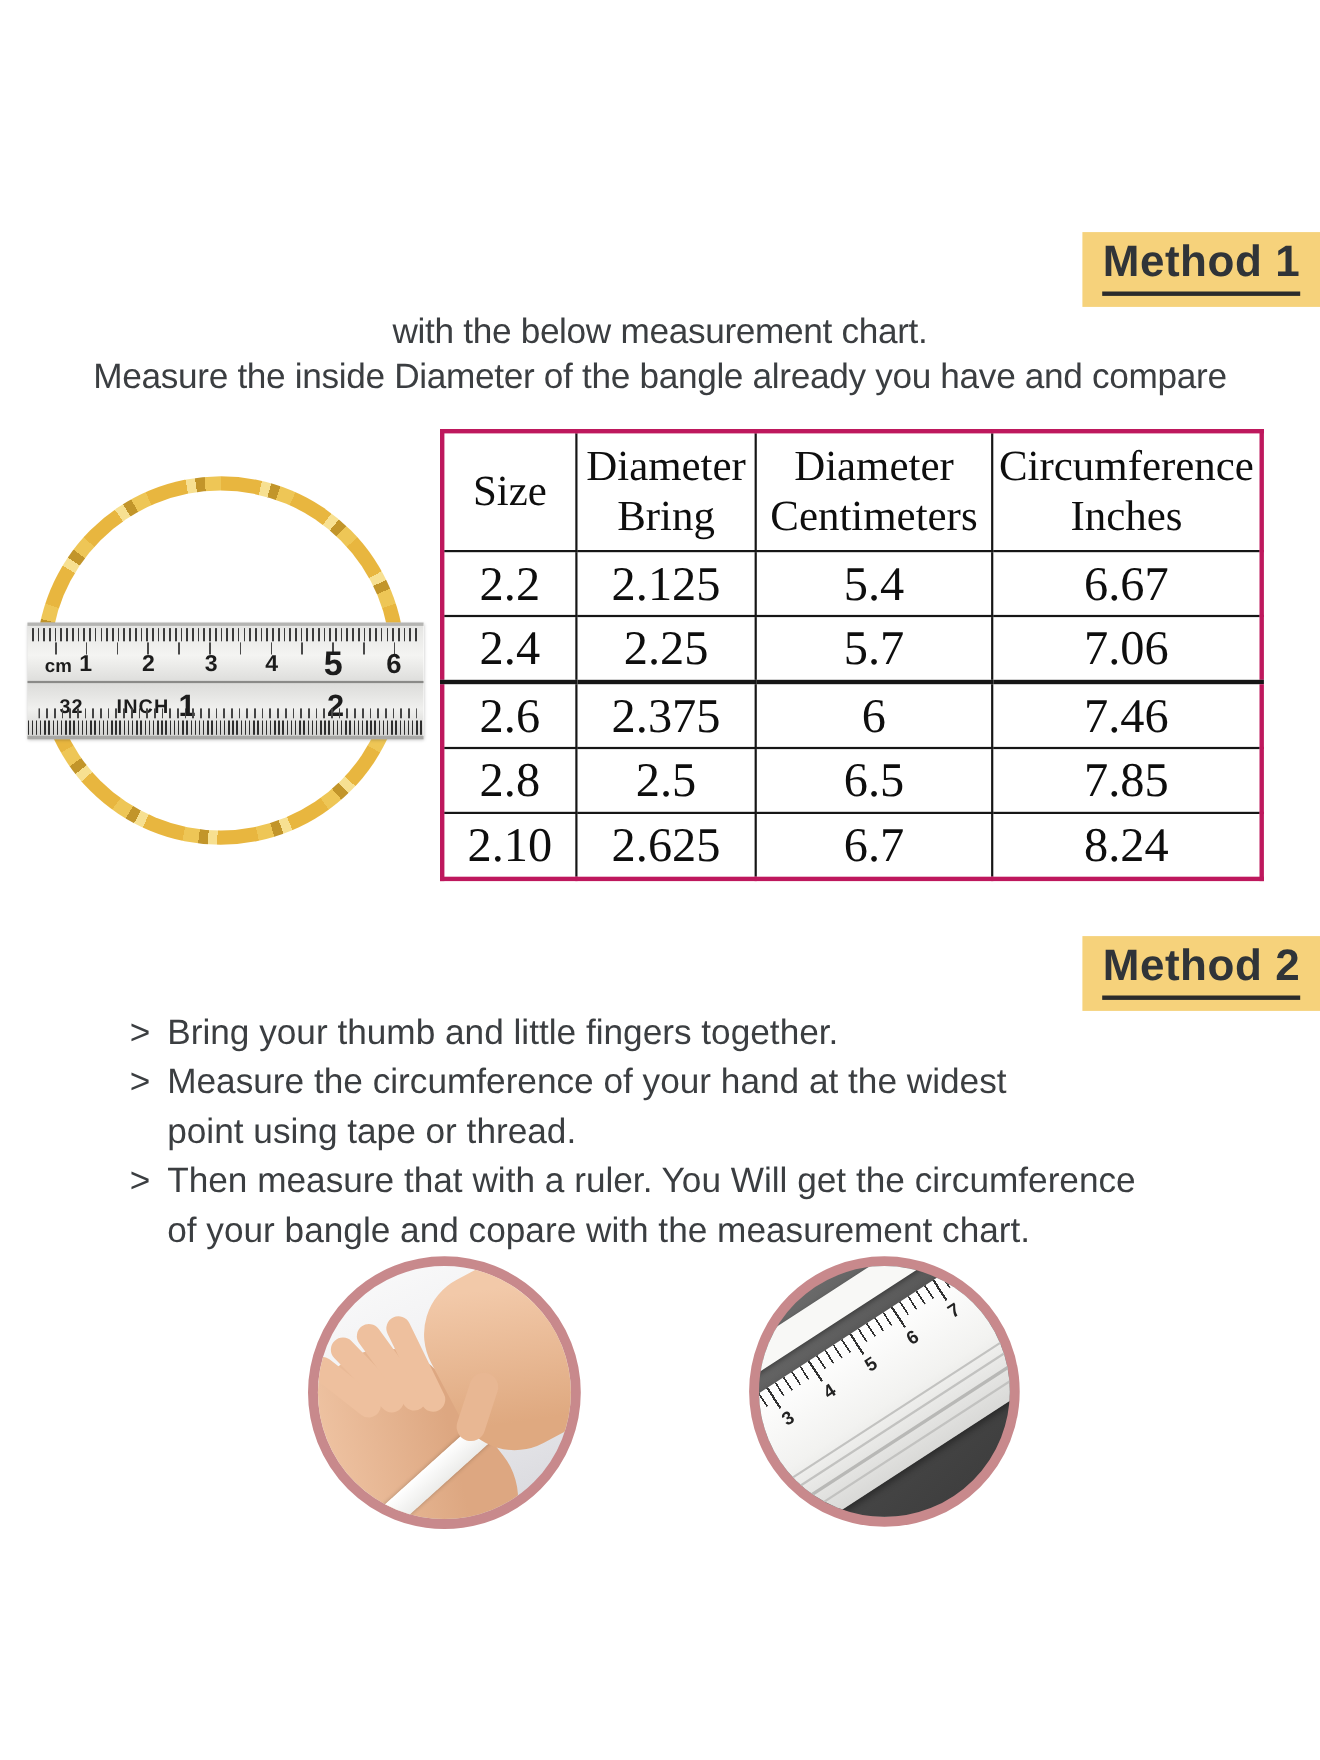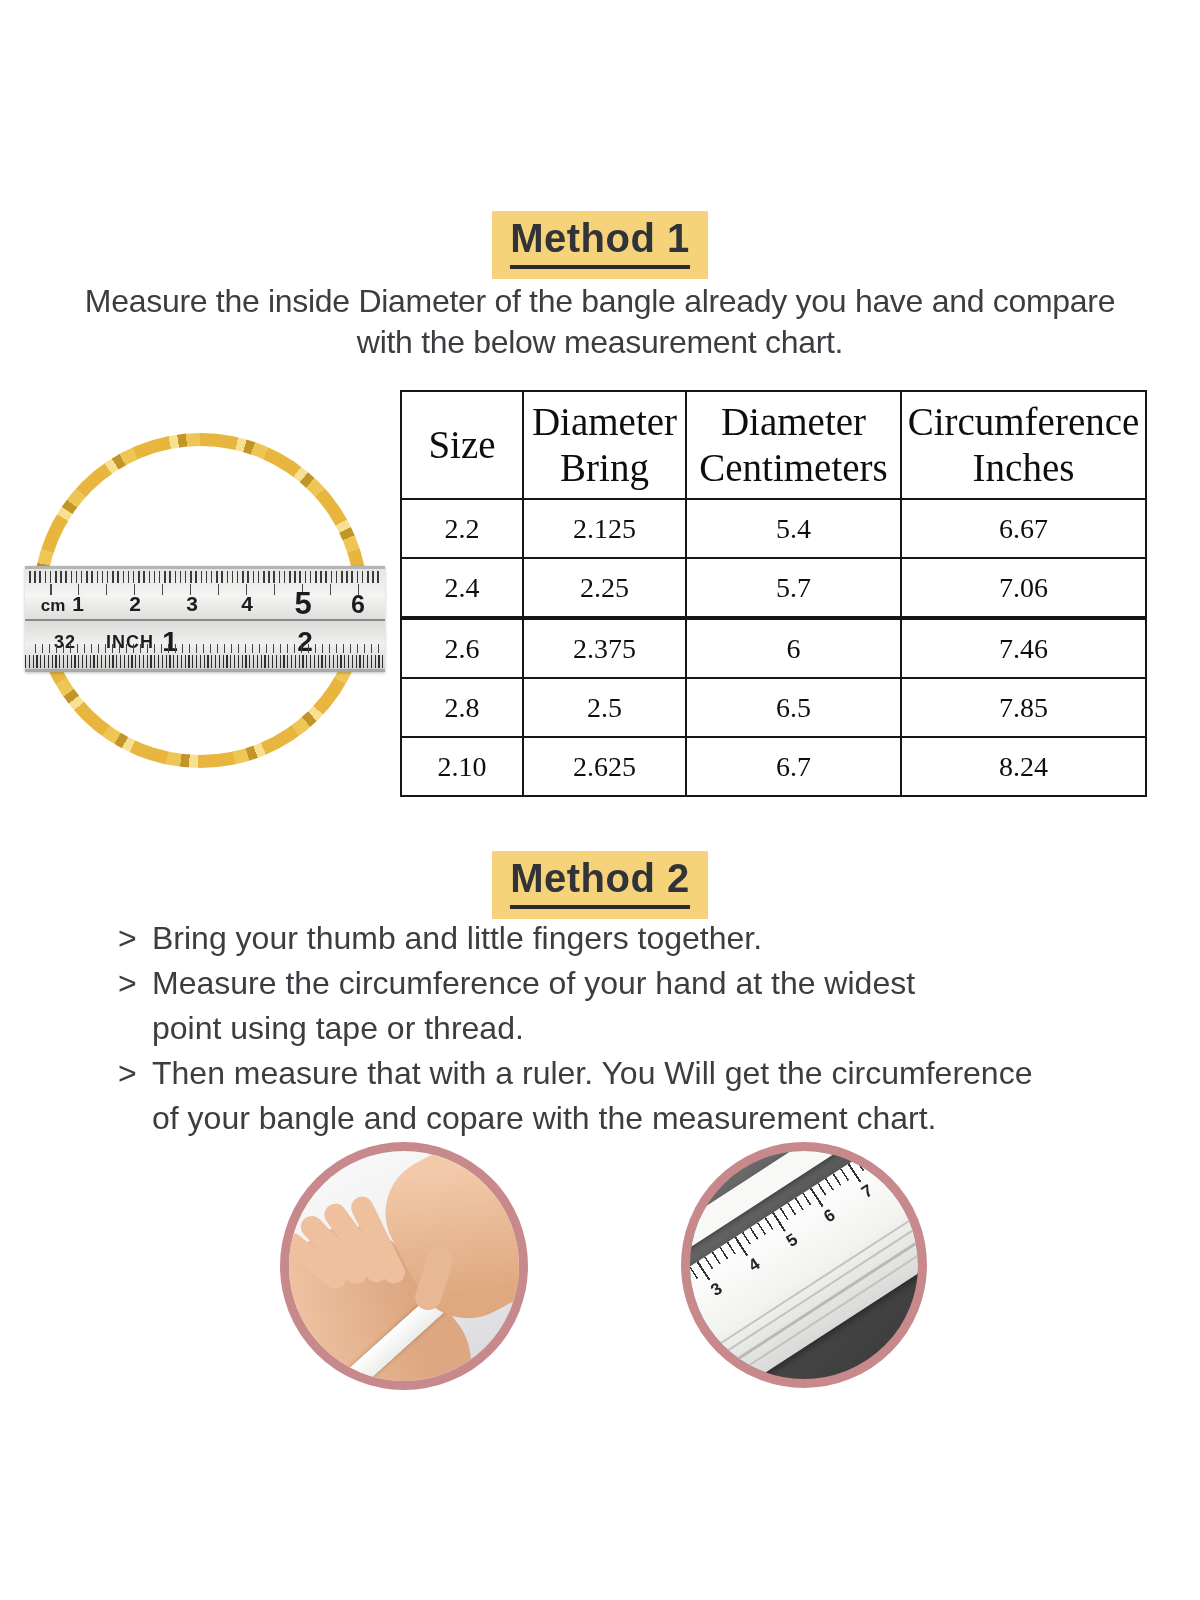--- a/index.html
+++ b/index.html
@@ -1,20 +1,20 @@
 <!DOCTYPE html>
 <html><head>
 <meta charset="utf-8">
 <style>
   html,body{margin:0;padding:0;background:#ffffff;}
   .page{position:relative;width:1200px;height:1600px;background:#ffffff;overflow:hidden;
         font-family:"Liberation Sans",sans-serif;color:#3a3d40;}
 
   
-  .method-heading-row{position:absolute;left:0;width:100%;text-align:center;}
+  .method-heading-row{position:absolute;left:0;width:100%;text-align:right;}
   .method-heading{display:inline-block;background:#f6d27b;padding:5px 18px 10px 18px;}
   .method-heading-inner{display:inline-block;font-size:40px;font-weight:bold;color:#303438;
         border-bottom:4px solid #2b2b2b;padding-bottom:4px;letter-spacing:.5px;}
   #m1{top:211px;} #m2{top:851px;}
 
   
   .intro{position:absolute;top:281px;left:0;width:100%;text-align:center;
          font-size:32px;line-height:41px;color:#3b3e41;letter-spacing:-.3px;}
 
   
@@ -42,23 +42,23 @@
   .rb-ticks-inch{top:78px;height:9px;left:10px;right:6px;
      background:repeating-linear-gradient(90deg,#444 0 1.5px,transparent 1.5px 7px);}
   .rb-ticks-bottom{top:89px;height:13px;
      background:repeating-linear-gradient(90deg,#2e2e2e 0 1.3px,transparent 1.3px 3.8px);}
   .rb-bottom-edge{bottom:0;height:3px;background:#a8a8a6;}
 
   
   table.size-table{position:absolute;left:400px;top:390px;border-collapse:collapse;
      font-family:"Liberation Serif",serif;color:#0e0e0e;background:#fff;table-layout:fixed;}
   table.size-table th,table.size-table td{border:2px solid #161616;text-align:center;padding:0;}
-  table.size-table{border:2px solid #be185d;font-family:Liberation Serif, serif;}
+  table.size-table{border:4px solid #be185d;font-family:Liberation Serif, serif;}
   table.size-table th{font-size:39px;font-weight:normal;line-height:1.18;height:106px;}
-  table.size-table td{font-size:28px;height:57px;}
+  table.size-table td{font-size:44px;height:57px;}
   tr.thick-bottom td{border-bottom-width:4px;}
 
   
   .instructions{position:absolute;left:118px;top:916px;font-size:32px;line-height:45px;color:#3b3e41;}
   .instr-line{white-space:nowrap;}
   .bullet{display:inline-block;width:34px;}
 
   
   .photo-circle{position:absolute;top:1142px;width:248px;height:248px;border:9px solid #c8898c;
      border-radius:50%;box-sizing:border-box;overflow:hidden;}
@@ -99,22 +99,22 @@
 </head>
 <body>
 
 <div class="page">
 
   <div class="method-heading-row" id="m1">
     <span class="method-heading"><span class="method-heading-inner">Method 1</span></span>
   </div>
 
   <div class="intro">
+    <div>with the below measurement chart.</div>
     <div>Measure the inside Diameter of the bangle already you have and compare</div>
-    <div>with the below measurement chart.</div>
   </div>
 
   <div class="bangle-ring">
     <div class="bangle-hole"></div>
   </div>
   <div class="ruler-band">
     <div class="rb-layer rb-top-edge"></div>
     <div class="rb-layer rb-ticks-top"></div>
     <div class="rb-layer rb-ticks-cm"></div>
     <div class="rb-cmrow">

